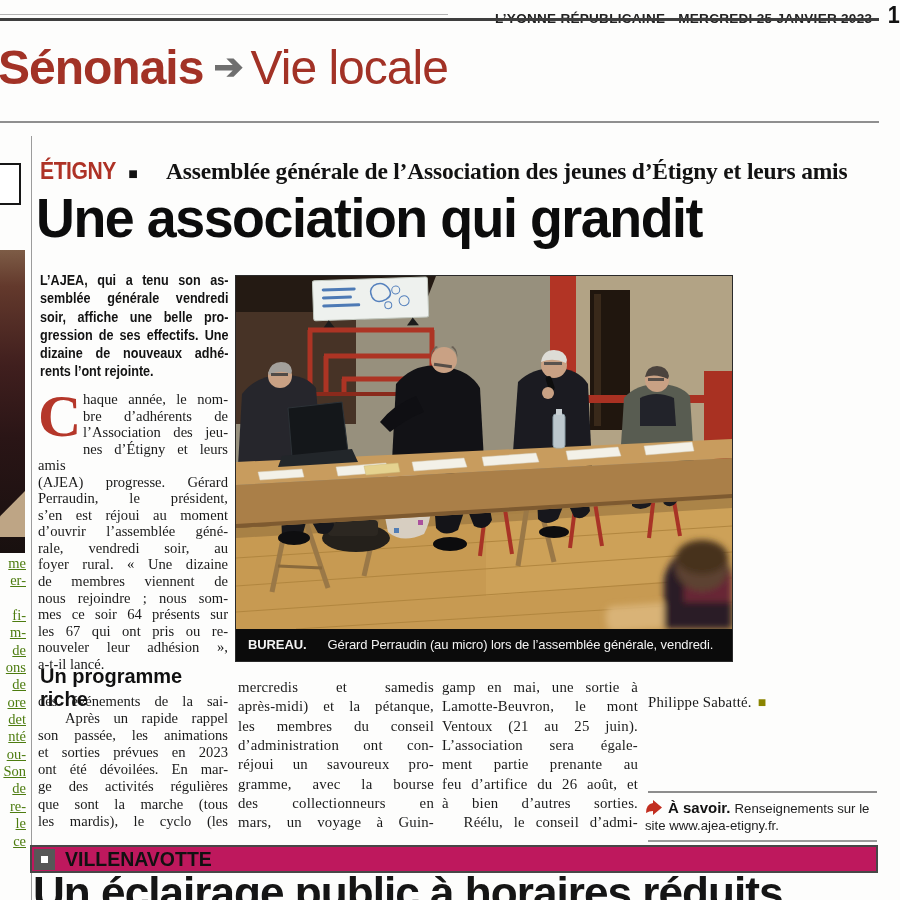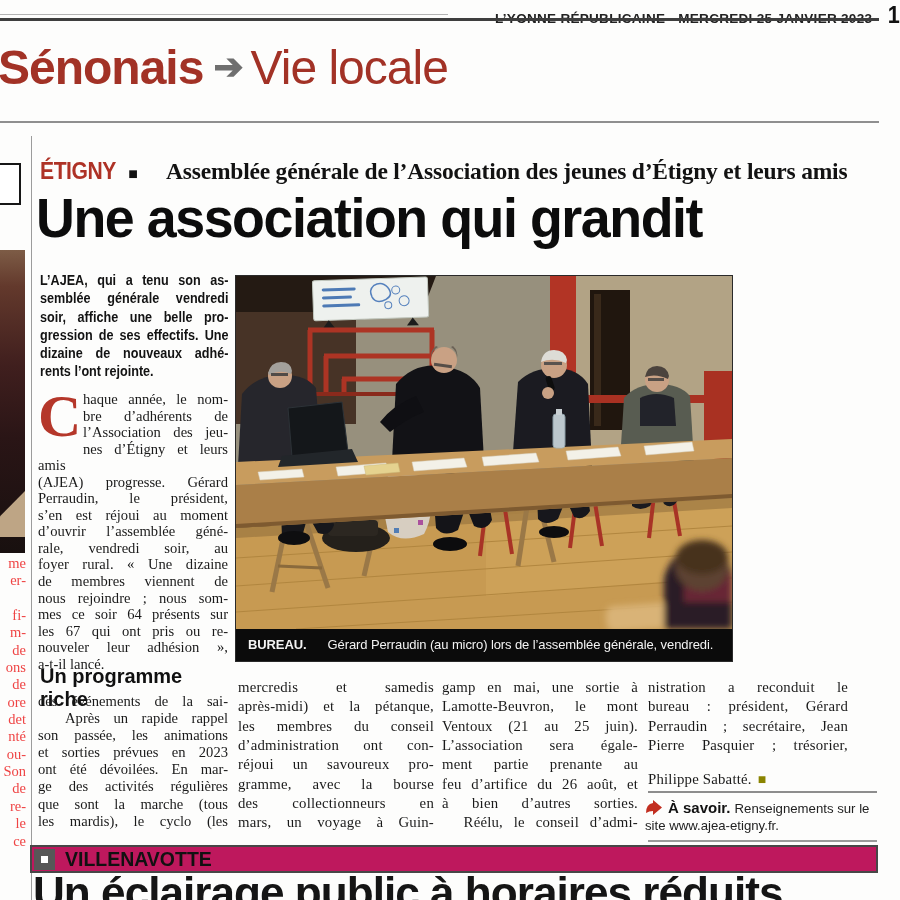--- a/index.html
+++ b/index.html
@@ -21,21 +21,21 @@
   .st-arrow{color:#6f6f6f;font-size:36px;font-weight:bold;padding:0 8px 0 10px;vertical-align:5px;}
   .rule-section{left:0;top:121px;width:879px;height:2px;background:#8f8f8f;}
 
   
   .strip-box{left:-6px;top:163px;width:27px;height:42px;background:#fff;border:2px solid #161616;}
   .strip-photo{left:0;top:250px;width:25px;height:303px;
     background:linear-gradient(180deg,#7d5c46 0%,#63392c 12%,#401f1e 38%,#2a1516 62%,#18100f 100%);}
   .strip-photo::after{content:"";position:absolute;left:0;bottom:16px;width:100%;height:46px;
     background:#c7ae8c;clip-path:polygon(0 55%,100% 0,100% 100%,0 100%);opacity:.95;}
   .strip-frags{left:0;top:555px;width:26px;font-family:"Liberation Serif",serif;
-    font-size:14.5px;line-height:17.35px;color:#ef4444;}
+    font-size:14.5px;line-height:17.35px;color:#4d7c0f;text-decoration:underline;}
   .strip-frags>div{text-align:right;min-height:17.35px;}
   .vrule{left:31px;top:136px;width:1px;height:764px;background:#9c9c9c;}
 
   
   .kicker{left:40px;top:157px;display:flex;align-items:baseline;white-space:nowrap;}
   .kicker-loc{font-weight:bold;font-size:24px;color:#ae3226;transform:scaleX(.88);transform-origin:left bottom;letter-spacing:-.5px;}
   .kicker-sq{font-size:16px;color:#111;margin:0 9px 0 2px;}
   .kicker-text{font-family:"Liberation Serif",serif;font-weight:bold;font-size:23.5px;color:#121212;letter-spacing:-.2px;margin-left:19px;}
   .headline{left:36px;top:189px;font-weight:bold;font-size:56px;line-height:1.05;color:#0c0c0c;
     letter-spacing:-1.5px;white-space:nowrap;transform:scaleX(.96);transform-origin:left top;}
@@ -342,26 +342,20 @@
       <div>gamp en mai, une sortie à</div>
       <div>Lamotte-Beuvron, le mont</div>
       <div>Ventoux (21 au 25 juin).</div>
       <div>L’association sera égale-</div>
       <div>ment partie prenante au</div>
       <div>feu d’artifice du 26 août, et</div>
       <div>à bien d’autres sorties.</div>
       <div>&nbsp;&nbsp;Réélu, le conseil d’admi-</div>
     </div>
   <div class="abs colC">
-    <div class="jl">
-        <div>nistration a reconduit le</div>
-        <div>bureau : président, Gérard</div>
-        <div>Perraudin ; secrétaire, Jean</div>
-        <div>Pierre Pasquier ; trésorier,</div>
-      </div>
     <div class="colC-last"><span>Philippe Sabatté.</span><span class="endmark">■</span></div>
   </div>
 
   <div class="abs note-rule-top"></div>
   <div class="abs note">
     <svg class="note-arrow" width="18" height="15" viewBox="0 0 18 15" aria-hidden="true">
       <path d="M1,13 Q1,4 8,3 L8,0 L17,7.5 L8,15 L8,11 Q4,11 1,13 Z" fill="#c22e20"></path>
     </svg><span class="note-label">À savoir.</span><span class="note-text">Renseignements sur le site www.ajea-etigny.fr.</span>
   </div>
   <div class="abs note-rule-bottom"></div>

